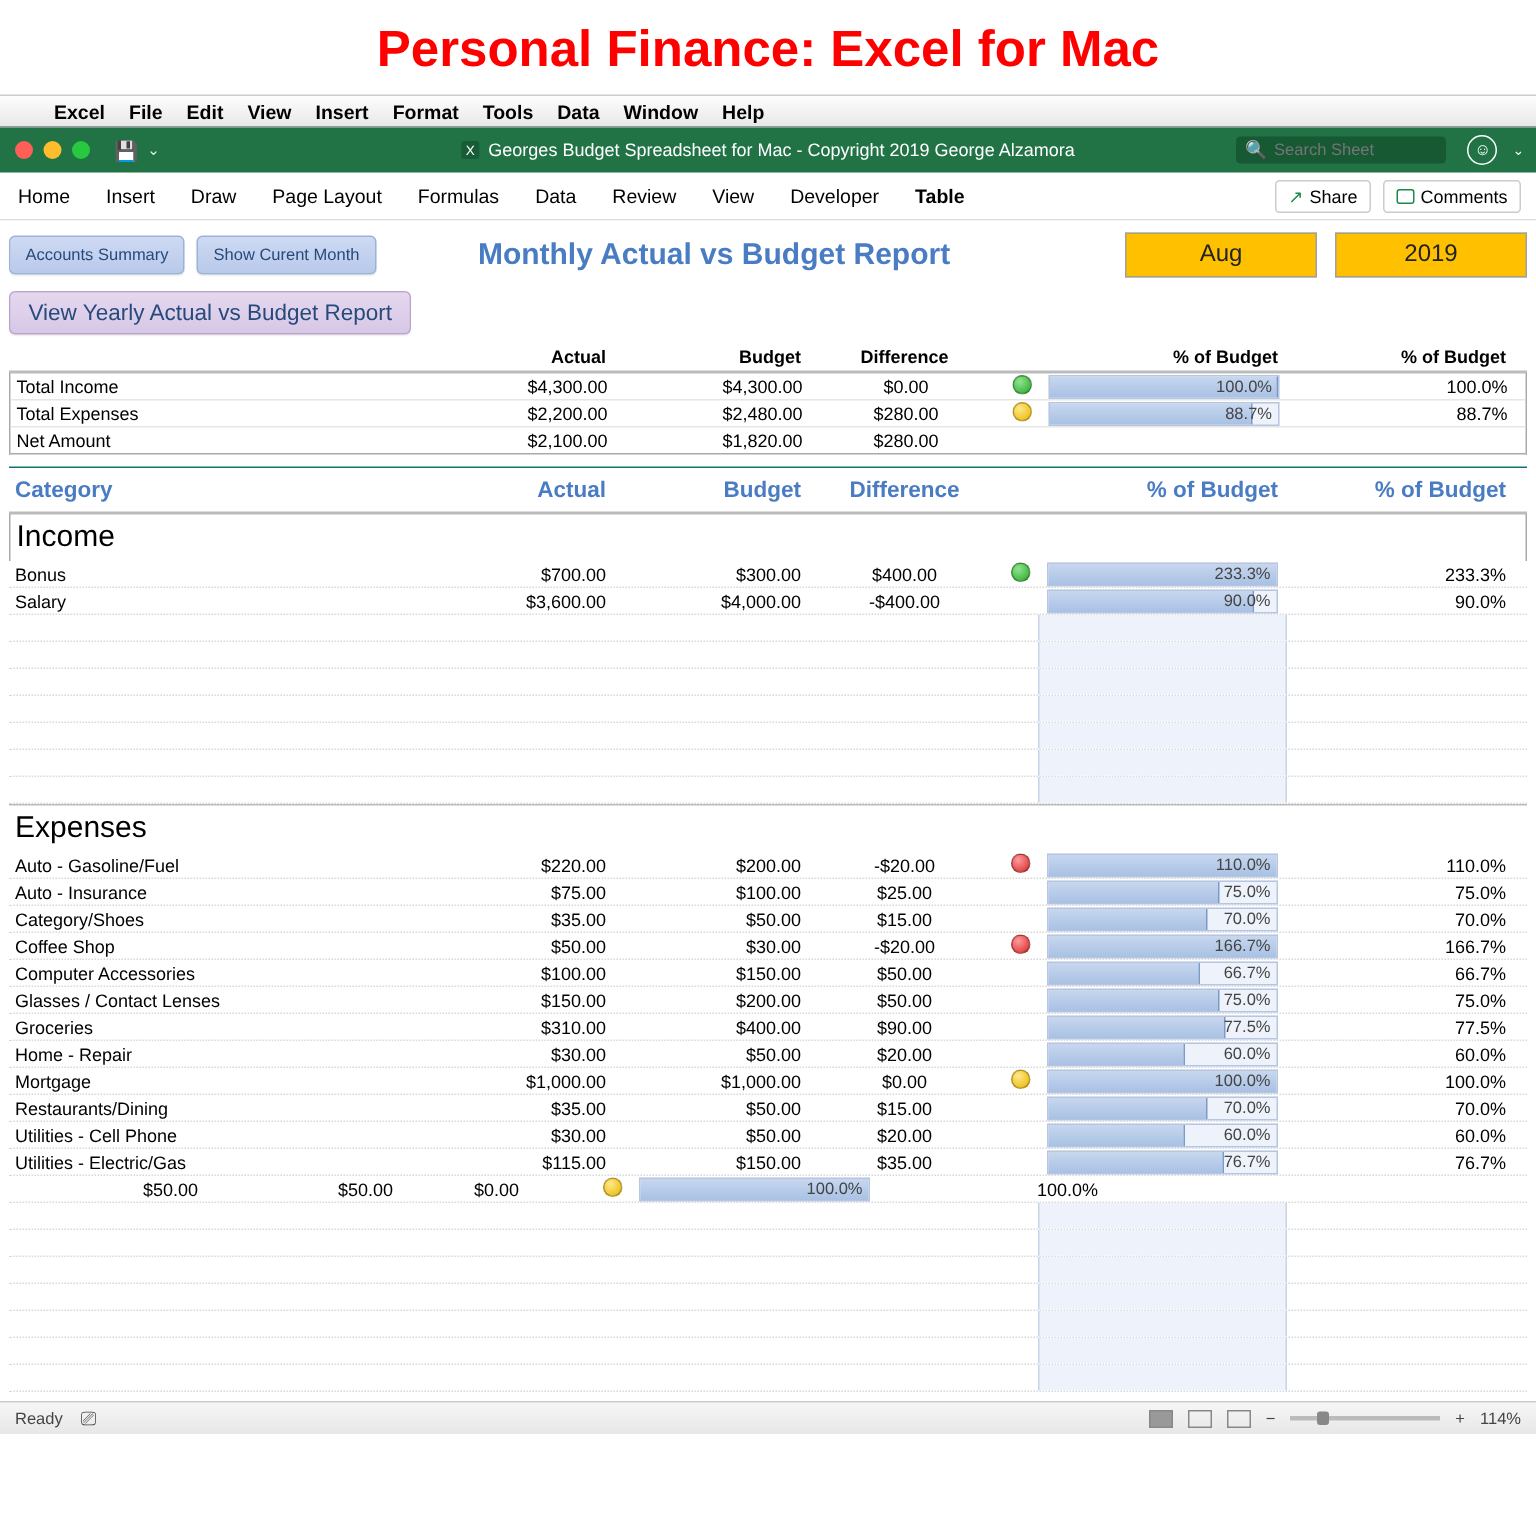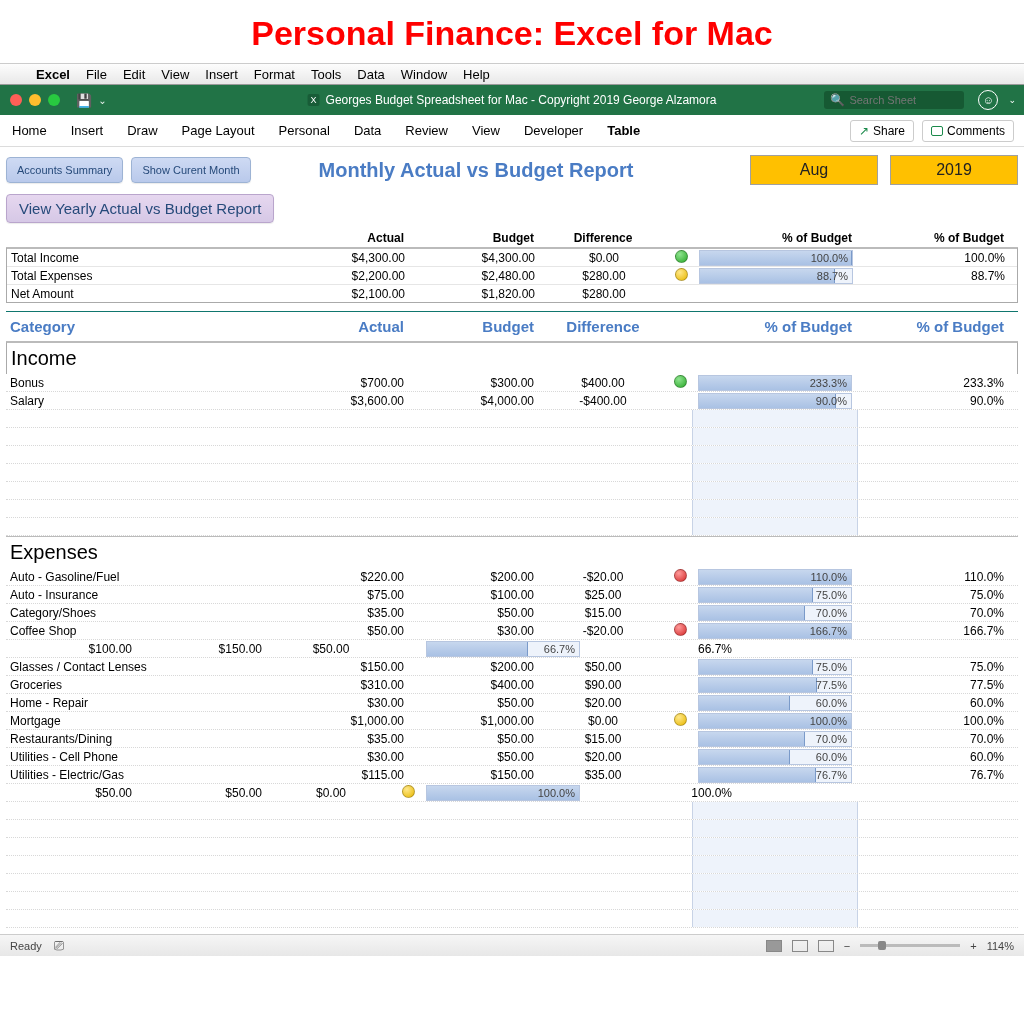--- a/index.html
+++ b/index.html
@@ -1,21 +1,21 @@
 <!DOCTYPE html>
 <html><head>
 <meta charset="utf-8">
 <style>
 * { box-sizing: border-box; margin: 0; padding: 0; }
 body { font-family: -apple-system, "Helvetica Neue", Arial, sans-serif; font-size: 12px; background: #fff; width: 1024px; }
 .page-title { text-align: center; font-size: 34px; font-weight: bold; color: #ff0000; padding: 14px 0 10px; font-family: Arial, sans-serif; }
 
 .mac-menubar { background: linear-gradient(#fdfdfd, #e8e8e8); border-top: 1px solid #ccc; border-bottom: 1px solid #999; height: 22px; display: flex; align-items: center; padding: 0 20px; gap: 16px; font-size: 13px; }
 .mac-menubar .apple-icon { font-size: 14px; }
-.mac-menubar .menu-item { cursor: default; }
+.mac-menubar .menu-item { cursor: default; font-weight: bold; }
 .mac-menubar .app-name { font-weight: bold; }
 
 .excel-titlebar { background: #217346; height: 30px; display: flex; align-items: center; color: #fff; font-size: 12px; position: relative; }
 .traffic-lights { display: flex; gap: 7px; padding: 0 10px; }
 .tl { width: 12px; height: 12px; border-radius: 50%; }
 .tl-red { background: #ff5f57; } .tl-yellow { background: #ffbd2e; } .tl-green { background: #28c940; }
 .tb-save { margin-left: 6px; font-size: 13px; }
 .tb-qat-dd { margin-left: 6px; opacity: .9; font-size: 10px; }
 .doc-title { position: absolute; left: 50%; transform: translateX(-50%); display: flex; align-items: center; gap: 6px; font-weight: 500; }
 .doc-title .xl-badge { background: #185c37; border-radius: 2px; font-size: 9px; padding: 1px 3px; }
@@ -116,21 +116,21 @@
   </div>
   <div class="user-btn">☺</div>
   <span class="user-caret">⌄</span>
 </div>
 
 <div class="ribbon-tabs">
   <span class="tab">Home</span>
   <span class="tab">Insert</span>
   <span class="tab">Draw</span>
   <span class="tab">Page Layout</span>
-  <span class="tab">Personal</span>
+  <span class="tab">Formulas</span>
   <span class="tab">Data</span>
   <span class="tab">Review</span>
   <span class="tab">View</span>
   <span class="tab">Developer</span>
   <span class="tab active">Table</span>
   <div class="ribbon-right">
     <div class="rbtn share">
         <span class="arrow">↗</span>
         <span>Share</span>
       </div>
@@ -362,20 +362,21 @@
     <div class="col-ind"><span class="indicator ind-red"></span></div>
     <div class="col-bar">
             <div class="bar-cell">
               <div class="bar-fill" style="width:100%;border-right:none;"></div>
               <div class="bar-text">166.7%</div>
             </div>
           </div>
     <div class="col-pct">166.7%</div>
         </div>
         <div class="data-row">
+    <div class="col-cat">Computer Accessories</div>
     <div class="col-num">$100.00</div>
     <div class="col-num">$150.00</div>
     <div class="col-diff">$50.00</div>
     <div class="col-ind"></div>
     <div class="col-bar">
             <div class="bar-cell">
               <div class="bar-fill" style="width:66.7%;"></div>
               <div class="bar-text">66.7%</div>
             </div>
           </div>

